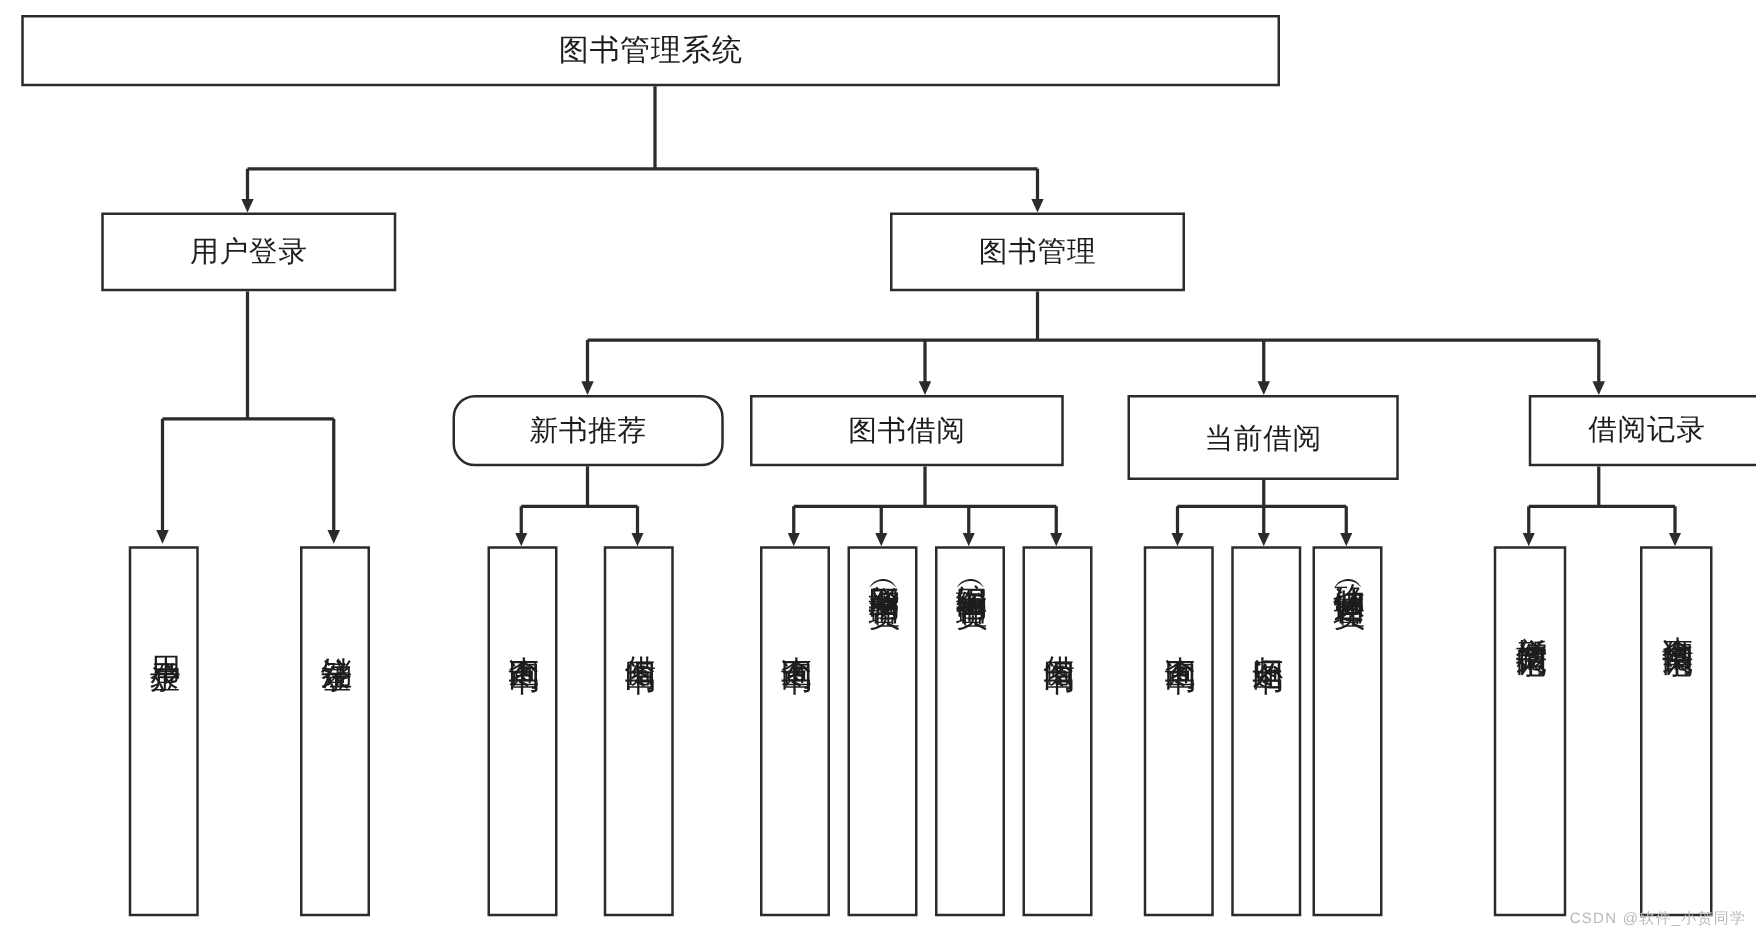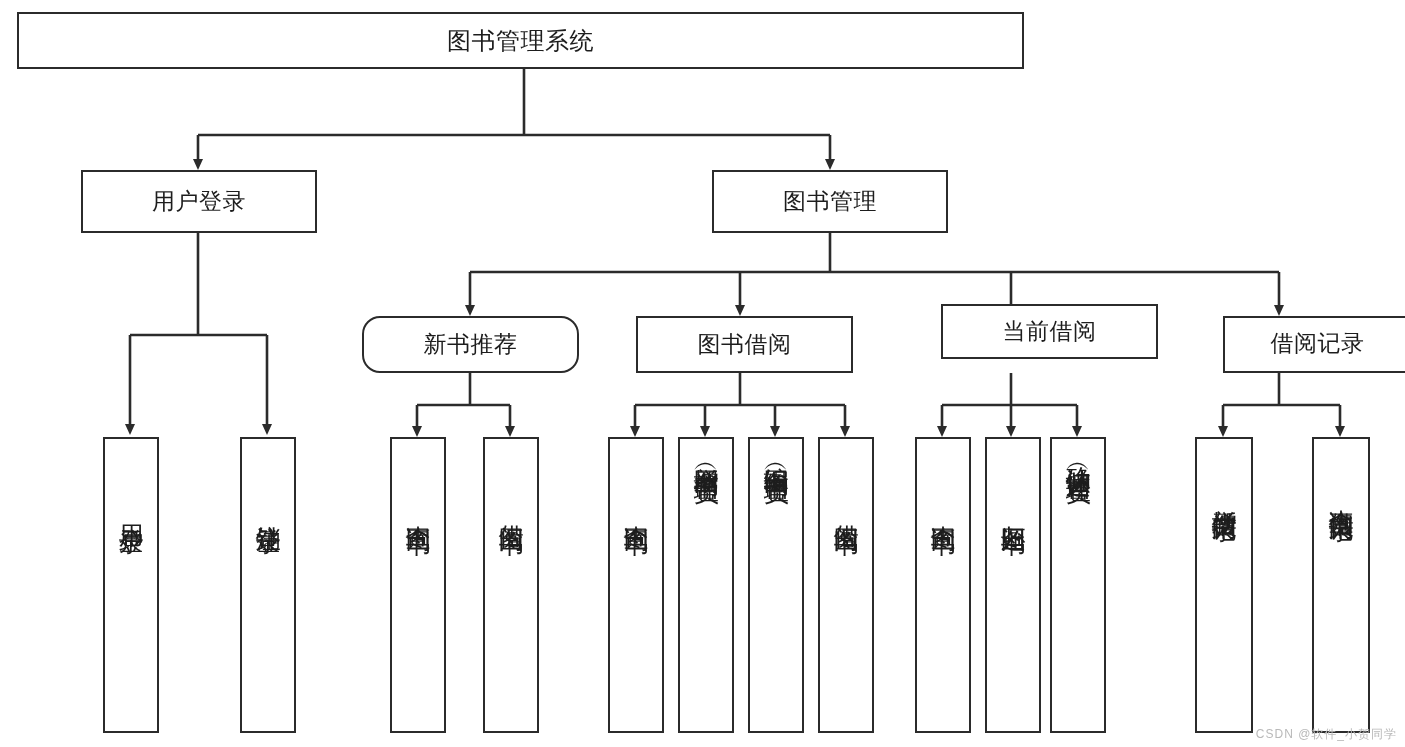--- a/index.html
+++ b/index.html
@@ -131,24 +131,24 @@
   <div class="node h-node" style="left:81px;top:170px;width:236px;height:63px;">
     <span class="lbl">用户登录</span>
   </div>
   <div class="node h-node" style="left:712px;top:170px;width:236px;height:63px;">
     <span class="lbl">图书管理</span>
   </div>
 
   <div class="node h-node" style="left:362px;top:316px;width:217px;height:57px;border-radius:18px;">
     <span class="lbl">新书推荐</span>
   </div>
-  <div class="node h-node" style="left:636px;top:316px;width:217px;height:57px;">
+  <div class="node h-node" style="left:600px;top:316px;width:251px;height:57px;">
     <span class="lbl">图书借阅</span>
   </div>
-  <div class="node h-node" style="left:902px;top:304px;width:217px;height:55px;margin-left:39px;">
+  <div class="node h-node" style="left:902px;top:316px;width:217px;height:68px;">
     <span class="lbl">当前借阅</span>
   </div>
   <div class="node h-node" style="left:1223px;top:316px;width:189px;height:57px;font-family:Liberation Serif, serif;">
     <span class="lbl">借阅记录</span>
   </div>
 
   <div class="node v-node mid" style="left:103px;top:437px;width:56px;height:296px;">
     <span class="lbl">用户登录</span>
   </div>
   <div class="node v-node mid" style="left:240px;top:437px;width:56px;height:296px;">

